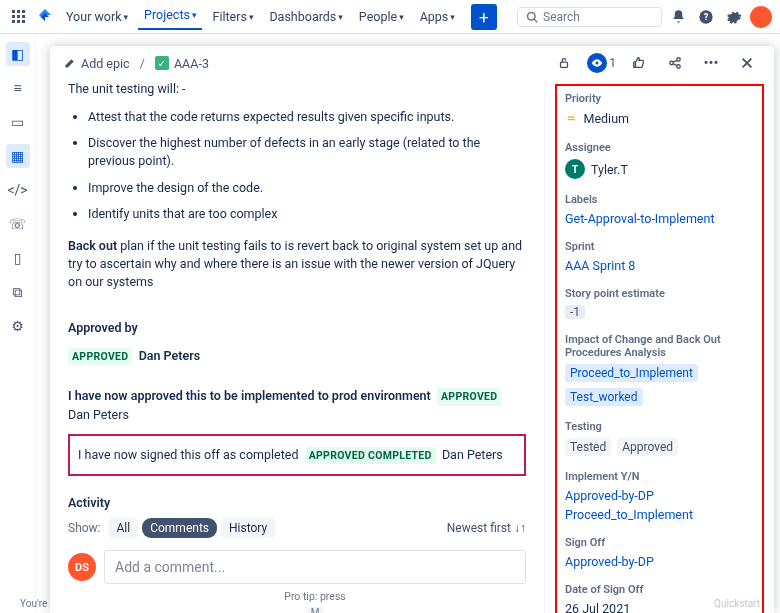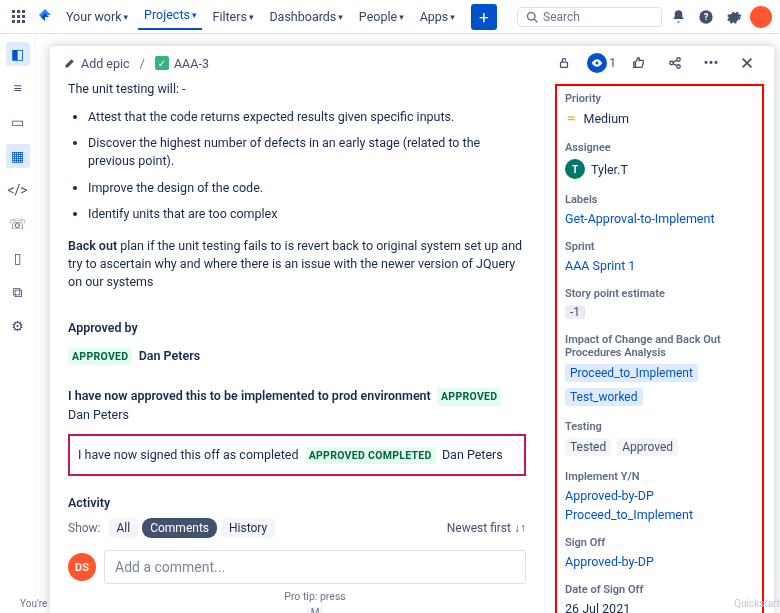--- a/index.html
+++ b/index.html
@@ -70,21 +70,21 @@
   .prio-icon { color:#FFAB00; font-weight:700; }
   .assignee-av { width:20px; height:20px; border-radius:50%; background:#00796B; color:#fff; font-size:10px; font-weight:700; display:flex; align-items:center; justify-content:center; }
   .link-val { color:#0052CC; cursor:pointer; }
   .chip { background:#F4F5F7; color:#42526E; padding:2px 5px; border-radius:3px; font-size:12px; }
   .chip.link { color:#0052CC; background:#DEEBFF; }
   .neg { background:#EBECF0; color:#42526E; padding:0 5px; border-radius:3px; font-size:12px; }
   .side-col::-webkit-scrollbar{width:6px;} .side-col::-webkit-scrollbar-thumb{background:#C1C7D0;border-radius:3px;}
   
   svg { display:block; }
   
-  .quickstart { position:absolute; right:0; bottom:4px; font-size:10px; color:#C1C7D0; }
+  .quickstart { position:absolute; right:20px; bottom:4px; font-size:10px; color:#C1C7D0; }
 </style>
 </head>
 <body>
 
 <div class="topbar">
   <div class="grid-icon">
     <svg width="14" height="14" viewBox="0 0 14 14">
         <g fill="#42526E">
           <rect width="3" height="3"></rect>
           <rect x="5" width="3" height="3"></rect>
@@ -295,21 +295,21 @@
         </div>
         <div class="field">
           <div class="field-label">Labels</div>
           <div class="field-val">
               <span class="link-val">Get-Approval-to-Implement</span>
             </div>
         </div>
         <div class="field">
           <div class="field-label">Sprint</div>
           <div class="field-val">
-              <span class="link-val">AAA Sprint 1</span>
+              <span class="link-val">AAA Sprint 8</span>
             </div>
         </div>
         <div class="field">
           <div class="field-label">Story point estimate</div>
           <div class="field-val">
               <span class="neg">-1</span>
             </div>
         </div>
         <div class="field">
           <div class="field-label">Impact of Change and Back Out Procedures Analysis</div>

